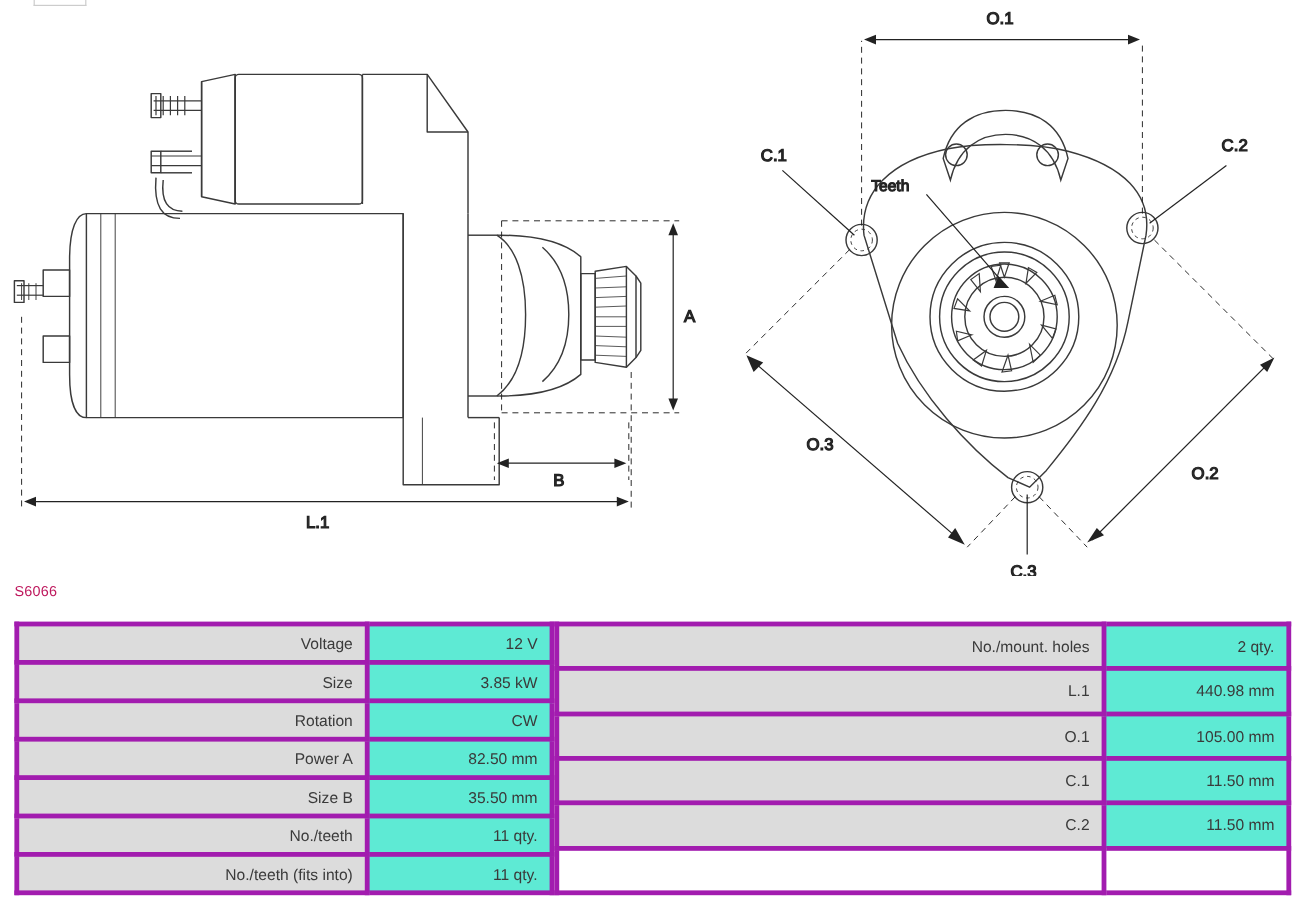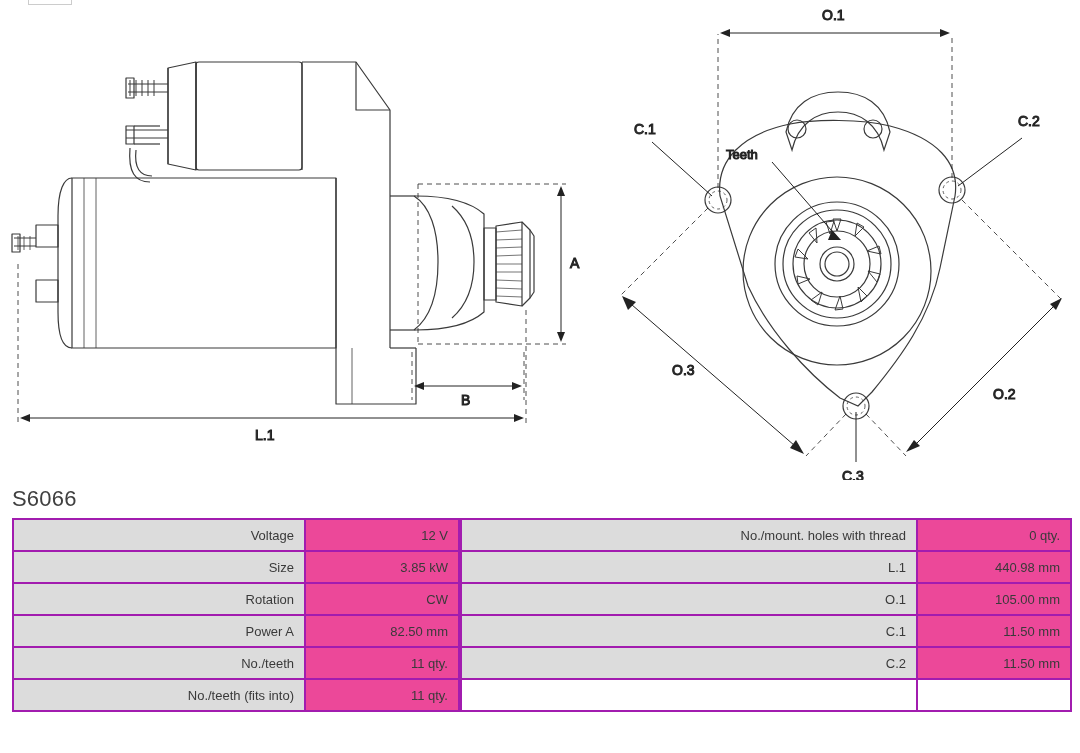--- a/index.html
+++ b/index.html
@@ -36,53 +36,53 @@
     position: absolute;
     left: 0;
     top: 0;
     width: 1080px;
     height: 480px;
   }
   .title-code {
     position: absolute;
     left: 12px;
     top: 486px;
-    font-size: 22px;
-    color: #404040;
+    font-size: 12px;
+    color: #be185d;
     letter-spacing: 0.2px;
   }
   .tables {
     position: absolute;
     left: 12px;
     top: 518px;
     width: 1056px;
     display: flex;
     gap: 0px;
   }
   table.spec {
     border-collapse: collapse;
     table-layout: fixed;
   }
   table.left-spec { width: 446px; }
   table.right-spec { width: 610px; }
   table.spec td {
-    border: 2px solid #a21caf;
+    border: 4px solid #a21caf;
     height: 32px;
     font-size: 13px;
     padding: 0 10px;
     box-sizing: border-box;
     vertical-align: middle;
   }
   td.label {
     background: #dcdcdc;
     text-align: right;
     color: #3a3a3a;
   }
   td.value {
-    background: #ec4899;
+    background: #5eead4;
     text-align: right;
     color: #3a3a3a;
     margin-left: 37px;
   }
   td.blank {
     background: #ffffff;
     border: none;
   }
   table.left-spec col.c1 { width: 292px; }
   table.left-spec col.c2 { width: 154px; }
@@ -308,39 +308,43 @@
         </tr>
         <tr>
           <td class="label">Rotation</td>
           <td class="value">CW</td>
         </tr>
         <tr>
           <td class="label">Power A</td>
           <td class="value">82.50 mm</td>
         </tr>
         <tr>
+          <td class="label">Size B</td>
+          <td class="value">35.50 mm</td>
+        </tr>
+        <tr>
           <td class="label">No./teeth</td>
           <td class="value">11 qty.</td>
         </tr>
         <tr>
           <td class="label">No./teeth (fits into)</td>
           <td class="value">11 qty.</td>
         </tr>
       </tbody>
     </table>
 
     <table class="spec right-spec">
       <colgroup>
           <col class="c1">
           <col class="c2">
         </colgroup>
       <tbody>
         <tr>
-          <td class="label">No./mount. holes with thread</td>
-          <td class="value">0 qty.</td>
+          <td class="label">No./mount. holes</td>
+          <td class="value">2 qty.</td>
         </tr>
         <tr>
           <td class="label">L.1</td>
           <td class="value">440.98 mm</td>
         </tr>
         <tr>
           <td class="label">O.1</td>
           <td class="value">105.00 mm</td>
         </tr>
         <tr>

